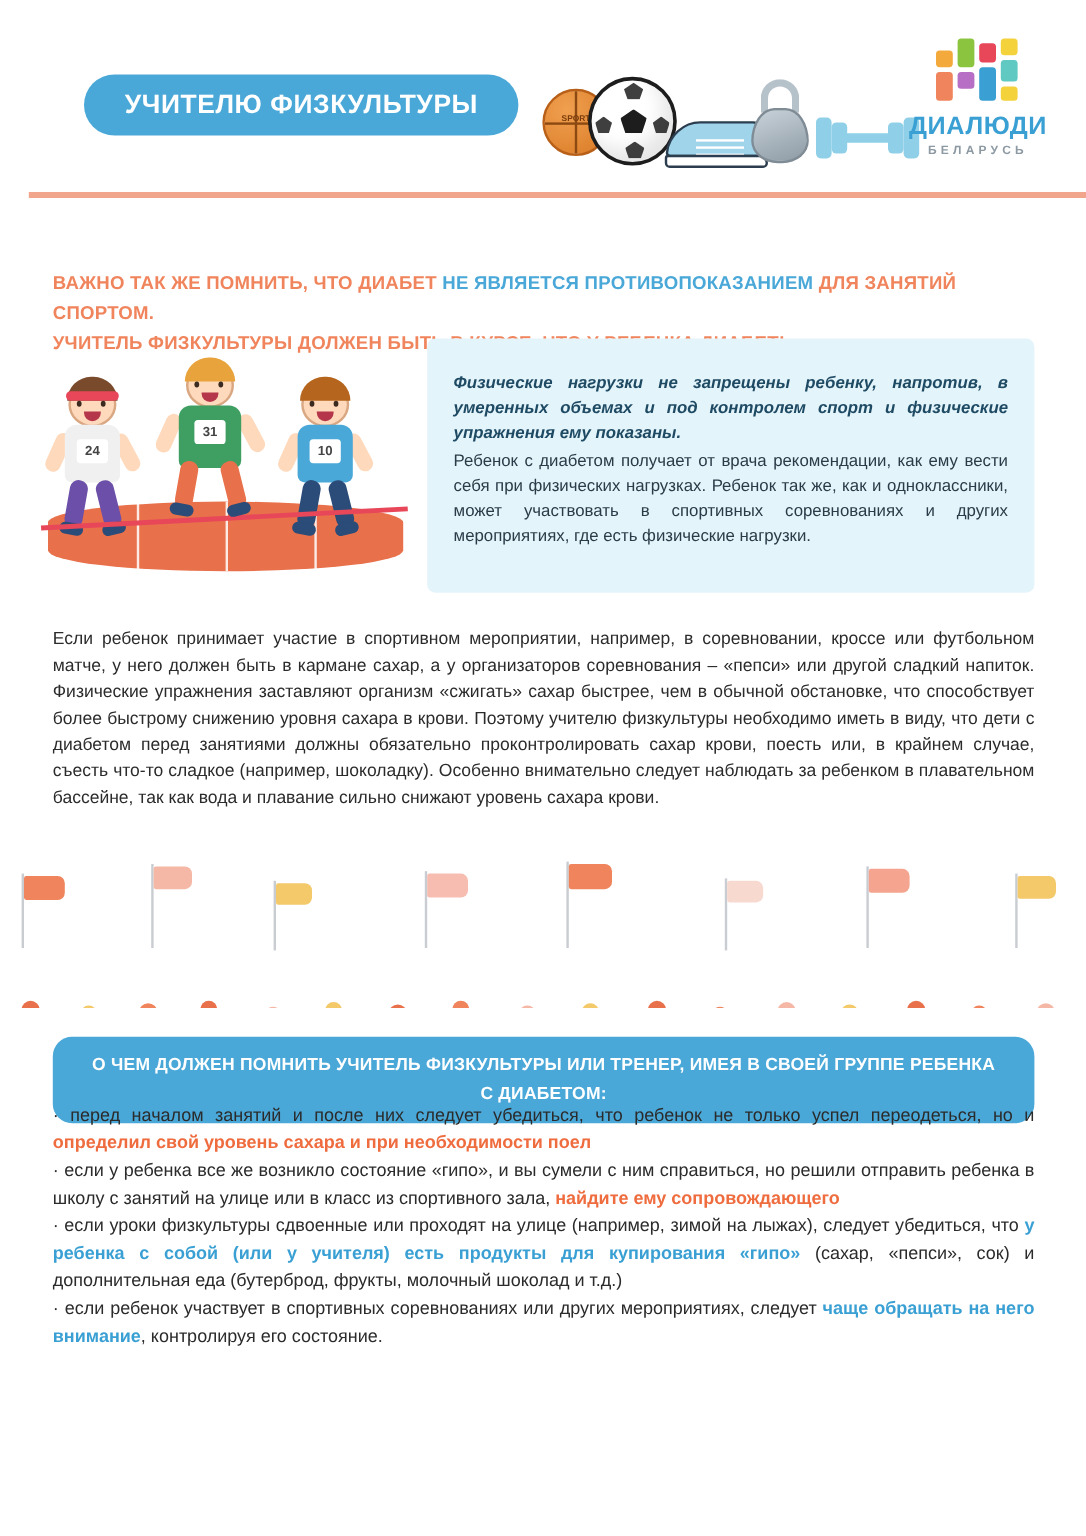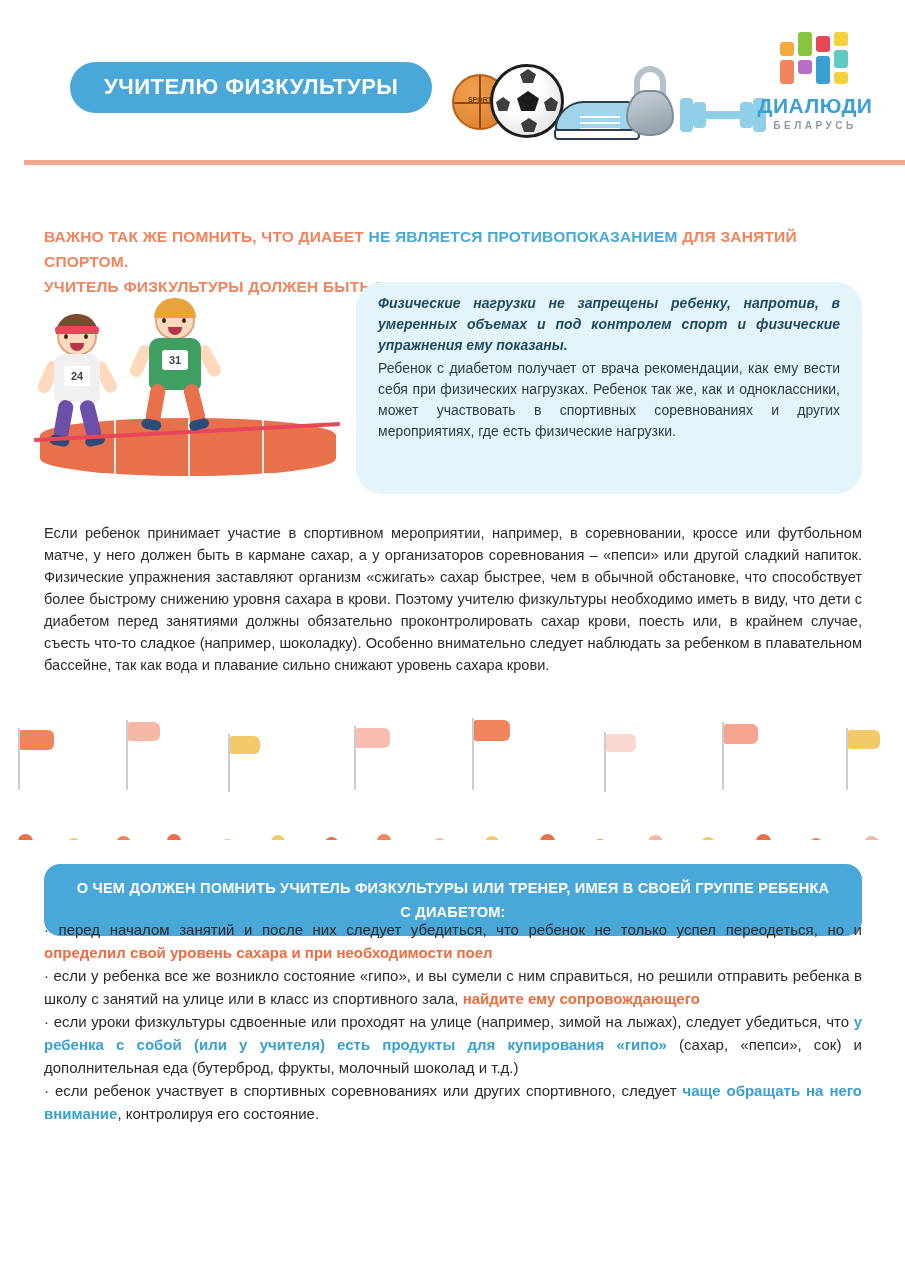--- a/index.html
+++ b/index.html
@@ -249,21 +249,21 @@
   .kid2 .hair { background: #e8a33d; }
   .kid2 .torso { background: #3f9f63; width: 52px; height: 52px; }
   .kid2 .legL, .kid2 .legR { background: #e8714b; }
   .kid3 { left: 200px; }
   .kid3 .hair { background: #b5651d; }
   .kid3 .torso { background: #4aa8d8; }
   .kid3 .legL, .kid3 .legR { background: #2b4b78; }
 
   .callout {
     position: absolute; top: 282px; left: 356px; width: 506px; min-height: 212px;
-    background: #e3f4fb; border-radius: 26px; padding: 11px 22px 16px 22px;
+    background: #e3f4fb; border-radius: 7px; padding: 26px 22px 16px 22px;
     font-size: 14px; line-height: 21px; color: #2b3b47; text-align: justify;
   }
   .callout .lead {
     font-weight: bold; font-style: italic; color: #1f4a63;
     display: block; margin-bottom: 2px;
   }
 
   
   .bodytext {
     position: absolute; top: 522px; left: 44px; width: 818px;
@@ -408,20 +408,37 @@
       <div class="torso"></div>
       <div class="bib">31</div>
       <div class="legL">
           <div class="shoe" style="left:-3px;"></div>
         </div>
       <div class="legR">
           <div class="shoe" style="left:-3px;"></div>
         </div>
     </div>
 
+    <div class="kid kid3">
+      <div class="head"></div>
+      <div class="hair"></div>
+      <div class="face-eye" style="left:24px;"></div>
+      <div class="face-eye" style="left:44px;"></div>
+      <div class="mouth"></div>
+      <div class="armL"></div>
+        <div class="armR"></div>
+      <div class="torso"></div>
+      <div class="bib">10</div>
+      <div class="legL">
+          <div class="shoe" style="left:-3px;"></div>
+        </div>
+      <div class="legR">
+          <div class="shoe" style="left:-3px;"></div>
+        </div>
+    </div>
 
     <div class="ribbon"></div>
   </div>
 
   <div class="callout">
     <span class="lead">Физические нагрузки не запрещены ребенку, напротив, в умеренных объемах и под контролем спорт и физические упражнения ему показаны.</span>
     <span>Ребенок с диабетом получает от врача рекомендации, как ему вести себя при физических нагрузках. Ребенок так же, как и одноклассники, может участвовать в спортивных соревнованиях и других мероприятиях, где есть физические нагрузки.</span>
   </div>
 
   <div class="bodytext">Если ребенок принимает участие в спортивном мероприятии, например, в соревновании, кроссе или футбольном матче, у него должен быть в кармане сахар, а у организаторов соревнования – «пепси» или другой сладкий напиток. Физические упражнения заставляют организм «сжигать» сахар быстрее, чем в обычной обстановке, что способствует более быстрому снижению уровня сахара в крови. Поэтому учителю физкультуры необходимо иметь в виду, что дети с диабетом перед занятиями должны обязательно проконтролировать сахар крови, поесть или, в крайнем случае, съесть что-то сладкое (например, шоколадку). Особенно внимательно следует наблюдать за ребенком в плавательном бассейне, так как вода и плавание сильно снижают уровень сахара крови.</div>
@@ -539,18 +556,18 @@
     <p>
       <span>· перед началом занятий и после них следует убедиться, что ребенок не только успел переодеться, но и </span><span class="hl-orange">определил свой уровень сахара и при необходимости поел</span><span></span>
     </p>
     <p>
       <span>· если у ребенка все же возникло состояние «гипо», и вы сумели с ним справиться, но решили отправить ребенка в школу с занятий на улице или в класс из спортивного зала, </span><span class="hl-orange">найдите ему сопровождающего</span><span></span>
     </p>
     <p>
       <span>· если уроки физкультуры сдвоенные или проходят на улице (например, зимой на лыжах), следует убедиться, что </span><span class="hl-blue">у ребенка с собой (или у учителя) есть продукты для купирования «гипо»</span><span> (сахар, «пепси», сок) и дополнительная еда (бутерброд, фрукты, молочный шоколад и т.д.)</span>
     </p>
     <p>
-      <span>· если ребенок участвует в спортивных соревнованиях или других спортивного, следует </span><span class="hl-blue">чаще обращать на него внимание</span><span>, контролируя его состояние.</span>
+      <span>· если ребенок участвует в спортивных соревнованиях или других мероприятиях, следует </span><span class="hl-blue">чаще обращать на него внимание</span><span>, контролируя его состояние.</span>
     </p>
   </div>
 
 
 </div>
 
 </body></html>

